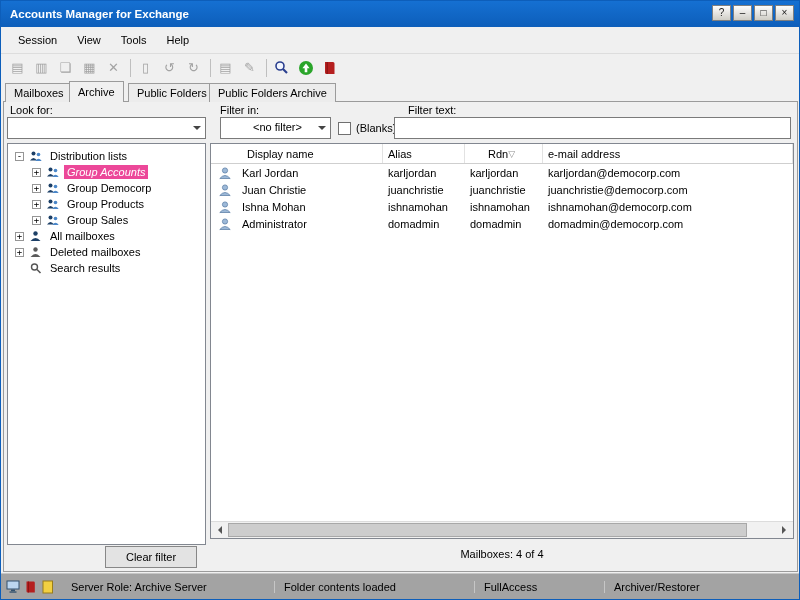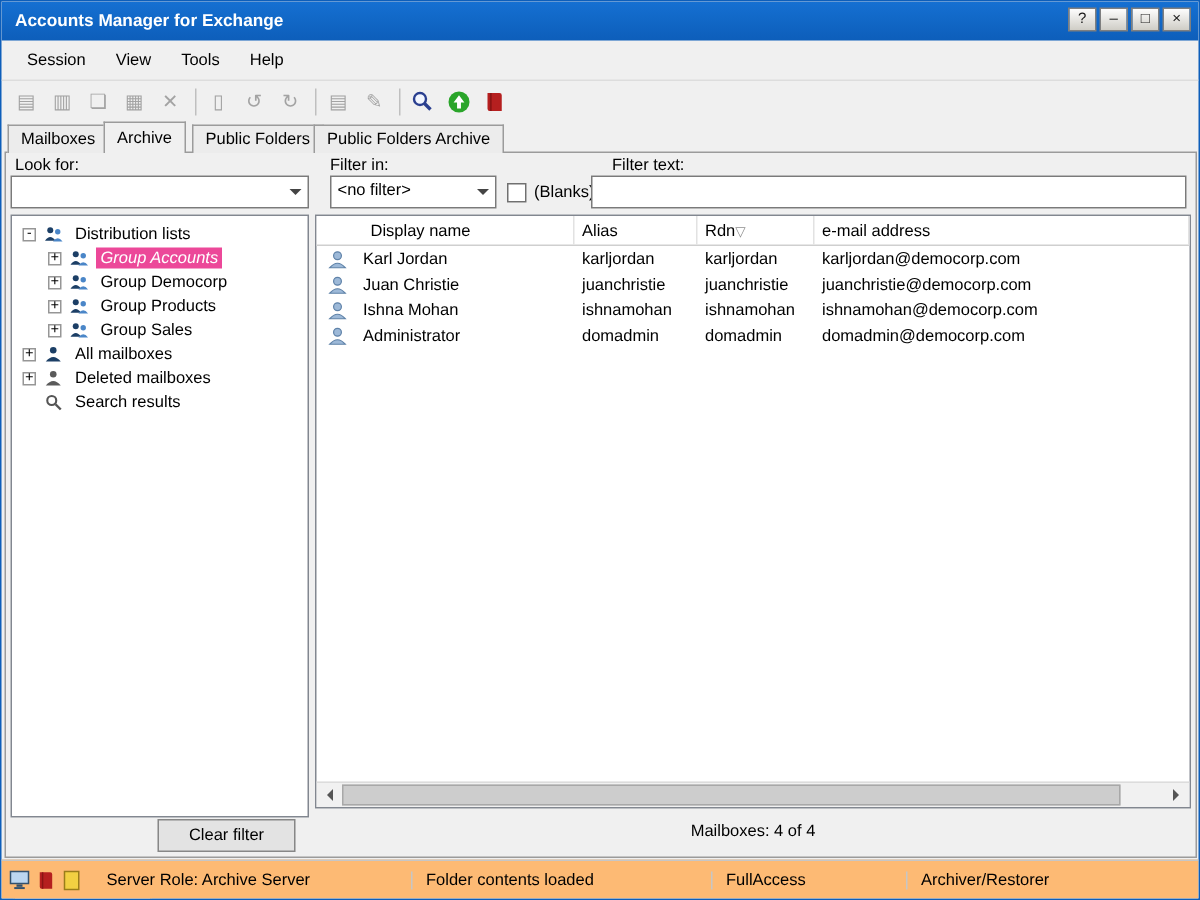--- a/index.html
+++ b/index.html
@@ -52,39 +52,39 @@
   .tlabel.sel { background:#ec4899; color:#fff;font-style:italic; }
 
   
   .btn { position:absolute; top:545px; height:22px; background:#e3e3e3; border:1px solid #878787; display:flex; align-items:center; justify-content:center; }
 
   
   .grid { position:absolute; left:209px; top:142px; width:584px; height:396px; background:#fff; border:1px solid #828790; overflow:hidden; }
   .ghead { display:grid; grid-template-columns:172px 82px 78px 1fr; height:20px; border-bottom:1px solid #cfcfcf; background:#fff; }
   .ghead .hcell { display:flex; align-items:center; padding-left:5px; border-right:1px solid #e2e2e2; }
   .ghead .hcell.first { padding-left:36px; }
-  .ghead .hcell.sorted { justify-content:flex-start; padding-right:9px; }
+  .ghead .hcell.sorted { justify-content:center; padding-right:9px; }
   .sortglyph { color:#8f8f8f; font-size:9px; }
   .grow { display:grid; grid-template-columns:172px 82px 78px 1fr; height:17px; align-items:center; }
   .gcell { padding-left:5px; white-space:nowrap; overflow:hidden; }
   .gcell.first { display:flex; align-items:center; gap:10px; padding-left:7px; }
   .ricon { width:14px; height:14px; flex:0 0 14px; }
 
   
   .hscroll { position:absolute; left:0; right:0; bottom:0; height:17px; background:#f1f1f1; border-top:1px solid #dcdcdc; }
   .sbtn { position:absolute; top:0; width:17px; height:16px; display:flex; align-items:center; justify-content:center; }
   .sbtn.left { left:0; } .sbtn.right { right:0; }
   .sbtn.left::after { content:""; border:4px solid transparent; border-right-color:#555; margin-right:3px; }
   .sbtn.right::after { content:""; border:4px solid transparent; border-left-color:#555; margin-left:3px; }
   .sthumb { position:absolute; left:17px; top:1px; width:519px; height:14px; background:#cdcdcd; border:1px solid #a8a8a8; }
 
   .countbar { position:absolute; left:209px; top:538px; width:584px; height:30px; display:flex; align-items:center; justify-content:center; }
 
   
-  .statusbar { position:absolute; left:0; top:572px; width:798px; height:26px; border-top:1px solid #c6c6c6; display:flex; align-items:center; padding-left:5px; background:#fdba74; }
+  .statusbar { position:absolute; left:0; top:572px; width:798px; height:26px; border-top:1px solid #c6c6c6; display:flex; align-items:center; padding-left:5px; background:#a3a3a3; }
   .sicon { width:16px; height:15px; margin-right:2px; display:flex; align-items:center; }
   .spanel { padding-left:9px; white-space:nowrap; overflow:hidden; }
   .spanel.b1 { width:212px; margin-left:2px; }
   .spanel.b2 { width:200px; border-left:1px solid #c6c6c6; }
   .spanel.b3 { width:130px; border-left:1px solid #c6c6c6; }
   .spanel.b4 { flex:1; border-left:1px solid #c6c6c6; }
 </style>
 </head>
 <body>
 
@@ -150,21 +150,21 @@
 
   <span class="lbl" style="left:9px;">Look for:</span>
   <span class="lbl" style="left:219px;">Filter in:</span>
   <span class="lbl" style="left:407px;text-align:center;">Filter text:</span>
 
   <div class="combo" style="left:6px; top:116px; width:199px;">
     <input value="" style="">
     <span class="arrow"></span>
   </div>
 
-  <div class="combo" style="left:219px; top:116px; width:111px;">
+  <div class="combo" style="left:219px; top:116px; width:111px;padding-left:28px;">
     <span class="val">&lt;no filter&gt;</span>
     <span class="arrow"></span>
   </div>
 
   <div class="chkwrap">
     <span class="chk"></span>
     <span>(Blanks)</span>
   </div>
 
   <input class="txtinput" style="left: 393px; top: 116px; width: 397px;" value="">

